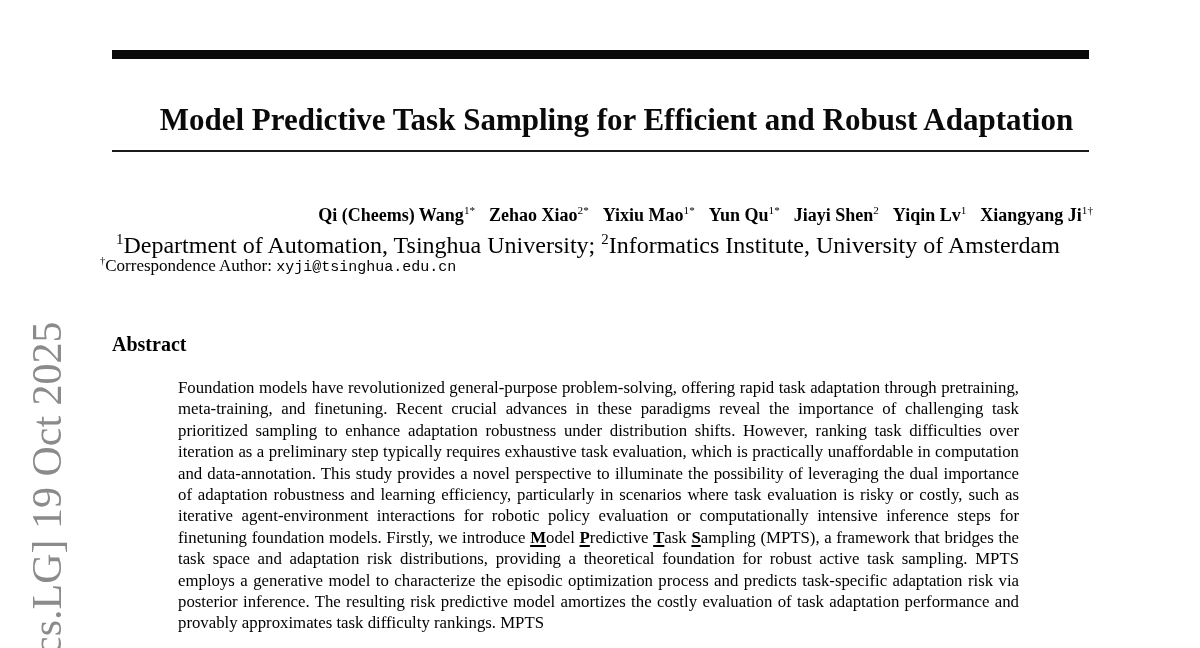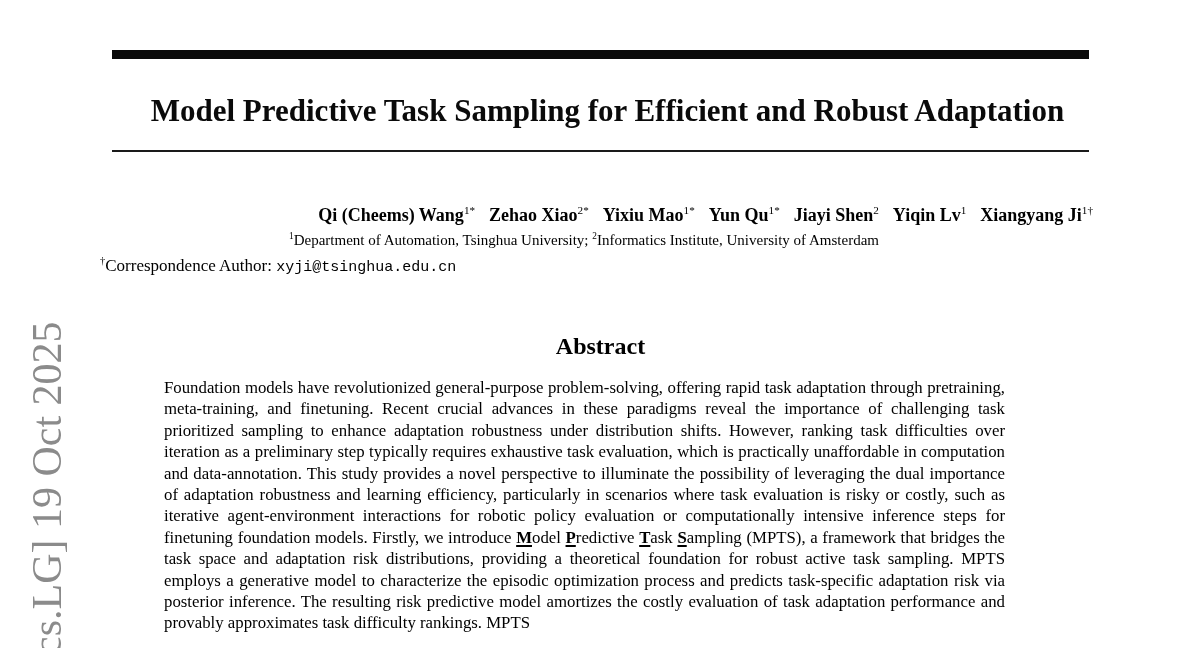--- a/index.html
+++ b/index.html
@@ -21,21 +21,21 @@
     top: 50px;
     width: 977px;
     height: 9px;
     background: #0a0a0a;
   }
   .title {
     position: absolute;
     left: 112px;
     top: 86px;
     width: 977px;
-    margin: 7px;
+    margin: 16px;
     text-align: center;
     font-size: 31px;
     font-weight: bold;
     white-space: nowrap;
     color: #0a0a0a;
   }
   .thinrule {
     position: absolute;
     left: 112px;
     top: 150px;
@@ -56,25 +56,24 @@
   .authors .author { margin: 0 7px; }
   sup {
     font-size: 0.62em;
     font-weight: normal;
     vertical-align: super;
     line-height: 0;
   }
   .authors sup { font-weight: bold; font-weight: normal; }
   .affil {
     position: absolute;
-    left: 84px;
+    left: 116px;
     top: 232px;
     width: 1000px;
-    text-align: center;
-    font-size: 15px;
+    font-size: 24px;
     white-space: nowrap;
   }
   .corr {
     position: absolute;
     left: 100px;
     top: 256px;
     width: 1000px;
     text-align: left;
     font-size: 17px;
     white-space: nowrap;
@@ -82,27 +81,26 @@
   .mono {
     font-family: "Liberation Mono", monospace;
     font-size: 15px;
   }
   .abs-head {
     position: absolute;
     left: 112px;
     top: 333px;
     width: 977px;
     margin: 0;
-    text-align: center;
-    font-size: 24px;
+    font-size: 20px;
     font-weight: bold;
   }
   .abs-body {
     position: absolute;
-    left: 164px;
+    left: 178px;
     top: 377px;
     width: 841px;
     margin: 0;
     font-size: 16.8px;
     line-height: 21.4px;
     text-align: justify;
   }
   .abs-body .bu {
     font-weight: bold;
     text-decoration: underline;

